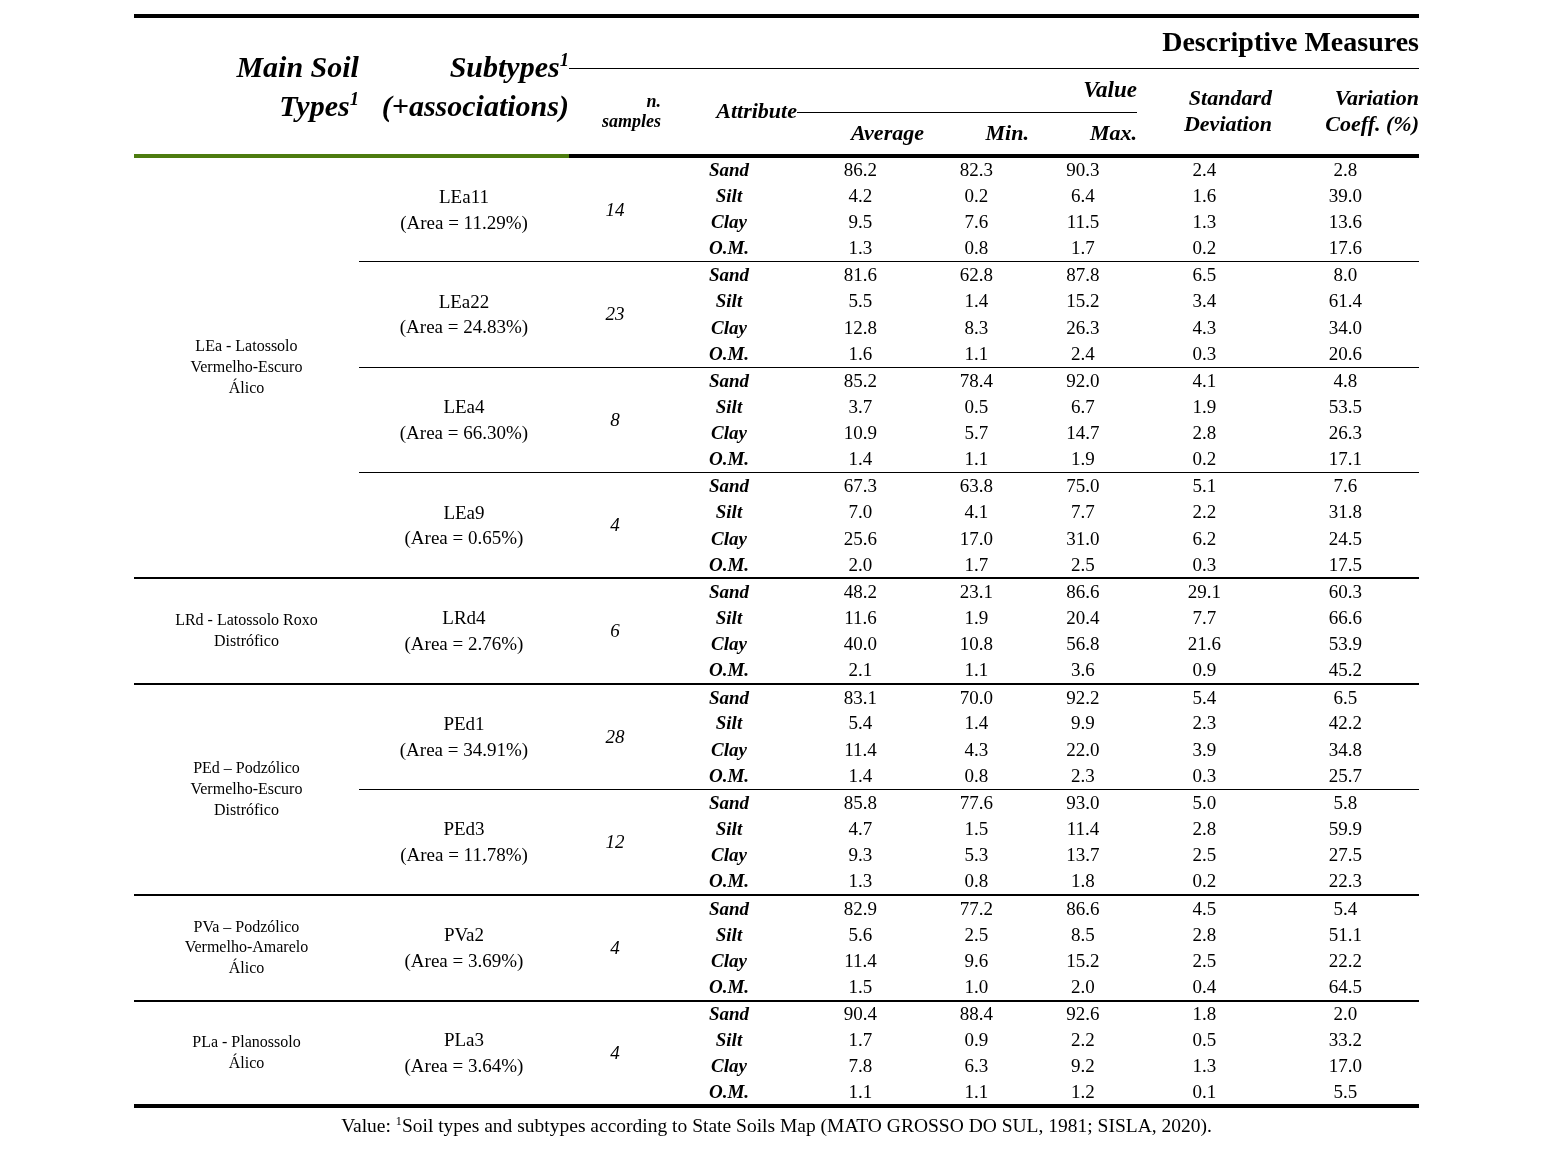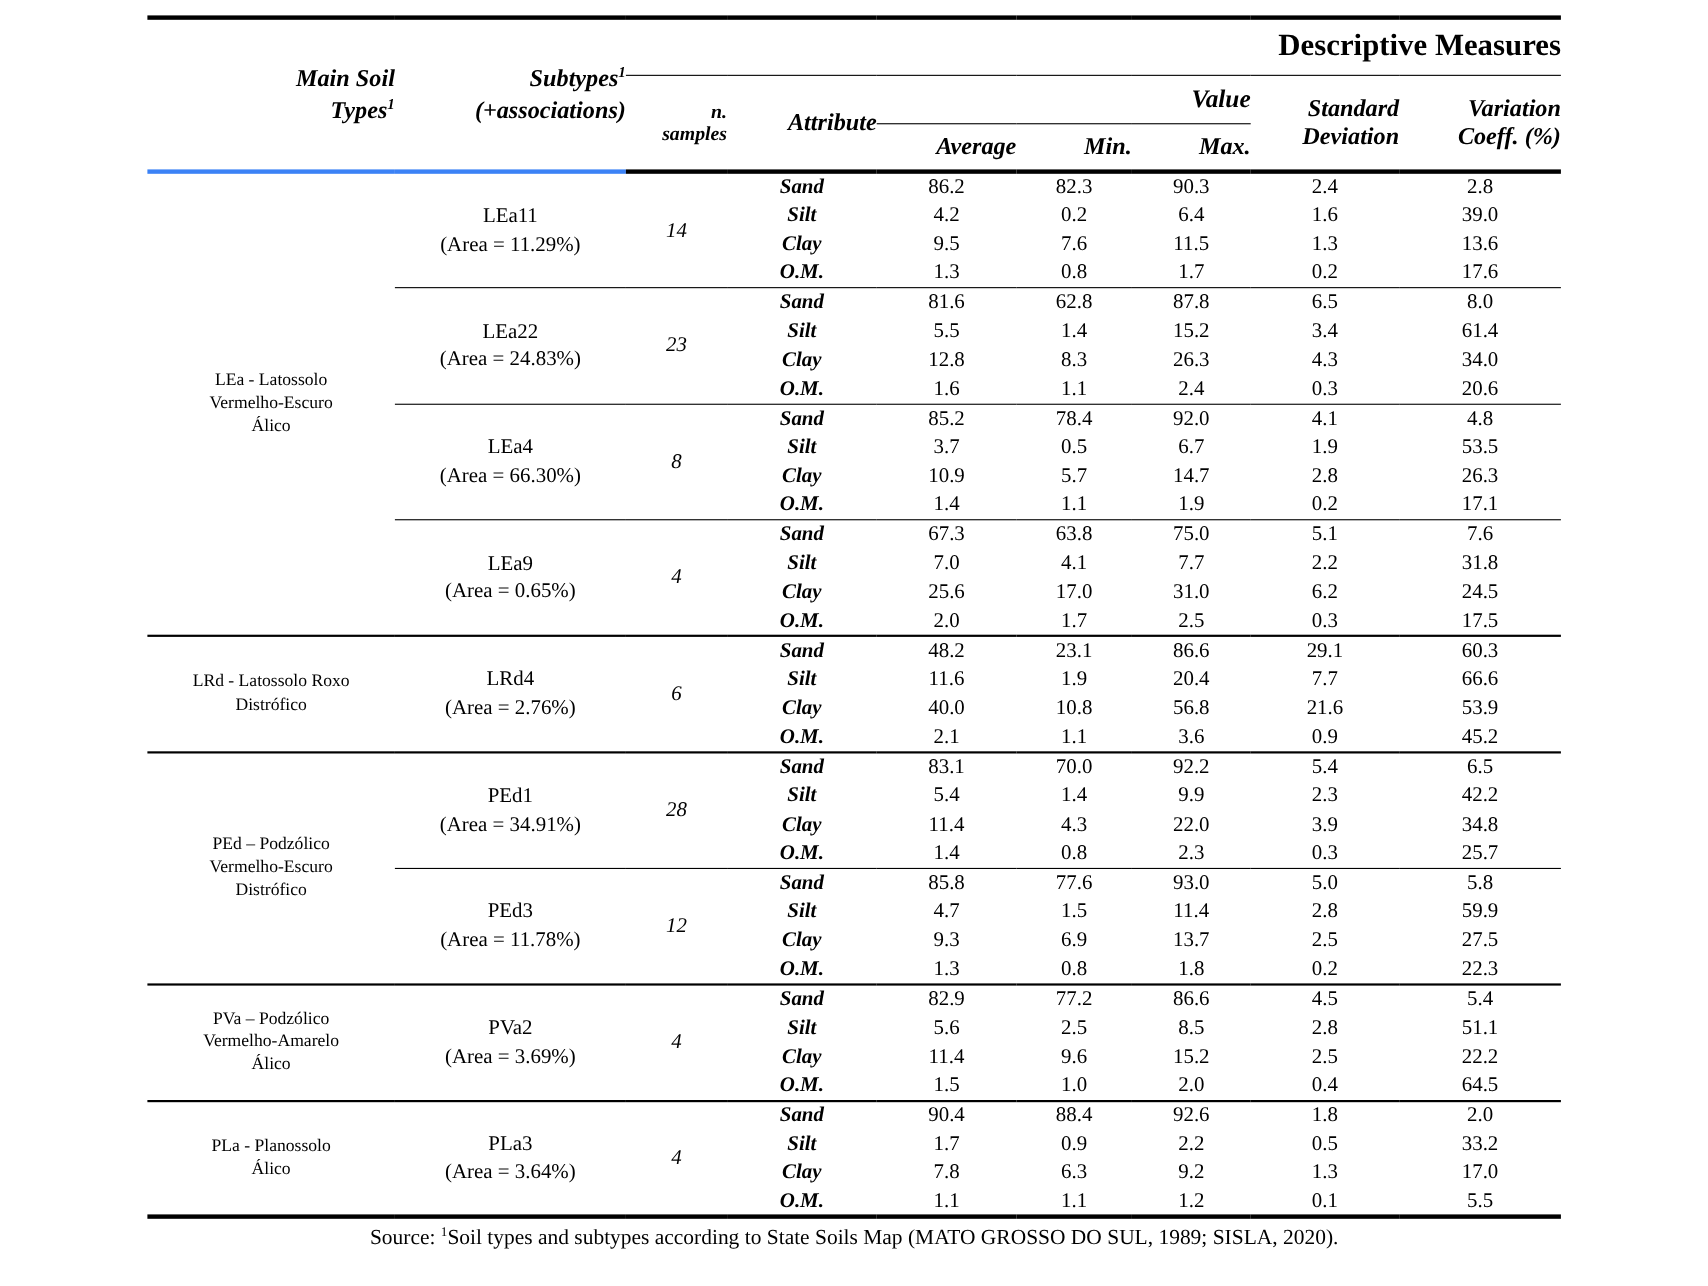--- a/index.html
+++ b/index.html
@@ -36,21 +36,21 @@
   thead tr:nth-child(2) { height: 44px; }
   thead tr:nth-child(3) { height: 44px; }
 
   th {
     font-weight: bold;
     font-style: italic;
     text-align: right;
     vertical-align: middle;
     padding: 0;
   }
-  .h-main, .h-sub { font-size: 22px; line-height: 1.3; border-bottom: 4px solid #3b82f6; }
+  .h-main, .h-sub { font-size: 30px; line-height: 1.3; border-bottom: 4px solid #4d7c0f; }
   .h-desc {
     font-style: normal;
     font-size: 28px;
     border-bottom: 1px solid #000;
     padding: 4px 0 6px 0;
   }
   .h-n { font-size: 18px; line-height: 1.15; border-bottom: 4px solid #000; }
   .h-attr { font-size: 22px; border-bottom: 4px solid #000; }
   .h-value { font-size: 23px; border-bottom: 1px solid #000; }
   .h-sd, .h-vc { font-size: 22px; line-height: 1.2; border-bottom: 4px solid #000; }
@@ -384,21 +384,21 @@
           <td class="c-attr">Silt</td>
           <td class="c-num">4.7</td>
           <td class="c-num">1.5</td>
           <td class="c-num">11.4</td>
           <td class="c-num">2.8</td>
           <td class="c-num">59.9</td>
         </tr>
         <tr>
           <td class="c-attr">Clay</td>
           <td class="c-num">9.3</td>
-          <td class="c-num">6.9</td>
+          <td class="c-num">5.3</td>
           <td class="c-num">13.7</td>
           <td class="c-num">2.5</td>
           <td class="c-num">27.5</td>
         </tr>
         <tr>
           <td class="c-attr">O.M.</td>
           <td class="c-num">1.3</td>
           <td class="c-num">0.8</td>
           <td class="c-num">1.8</td>
           <td class="c-num">0.2</td>
@@ -484,16 +484,16 @@
           <td class="c-num">1.1</td>
           <td class="c-num">1.1</td>
           <td class="c-num">1.2</td>
           <td class="c-num">0.1</td>
           <td class="c-num">5.5</td>
         </tr>
       </tbody>
   </table>
 
   <div class="source">
-    <span>Source: </span><sup>1</sup><span>Soil types and subtypes according to State Soils Map (MATO GROSSO DO SUL, 1989; SISLA, 2020).</span>
+    <span>Value: </span><sup>1</sup><span>Soil types and subtypes according to State Soils Map (MATO GROSSO DO SUL, 1981; SISLA, 2020).</span>
   </div>
 
 </div>
 
 </body></html>

